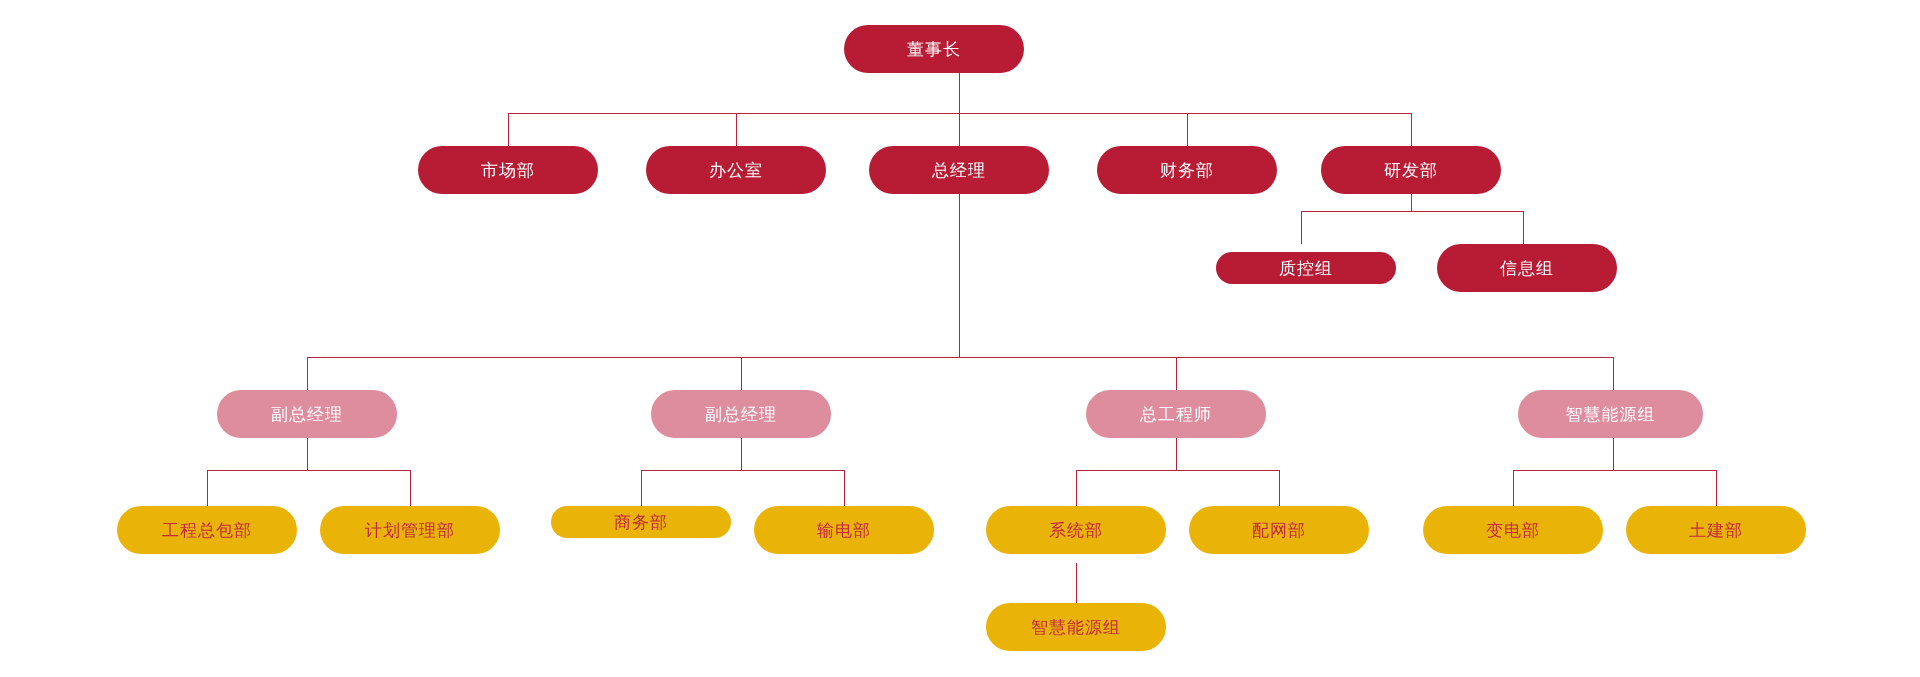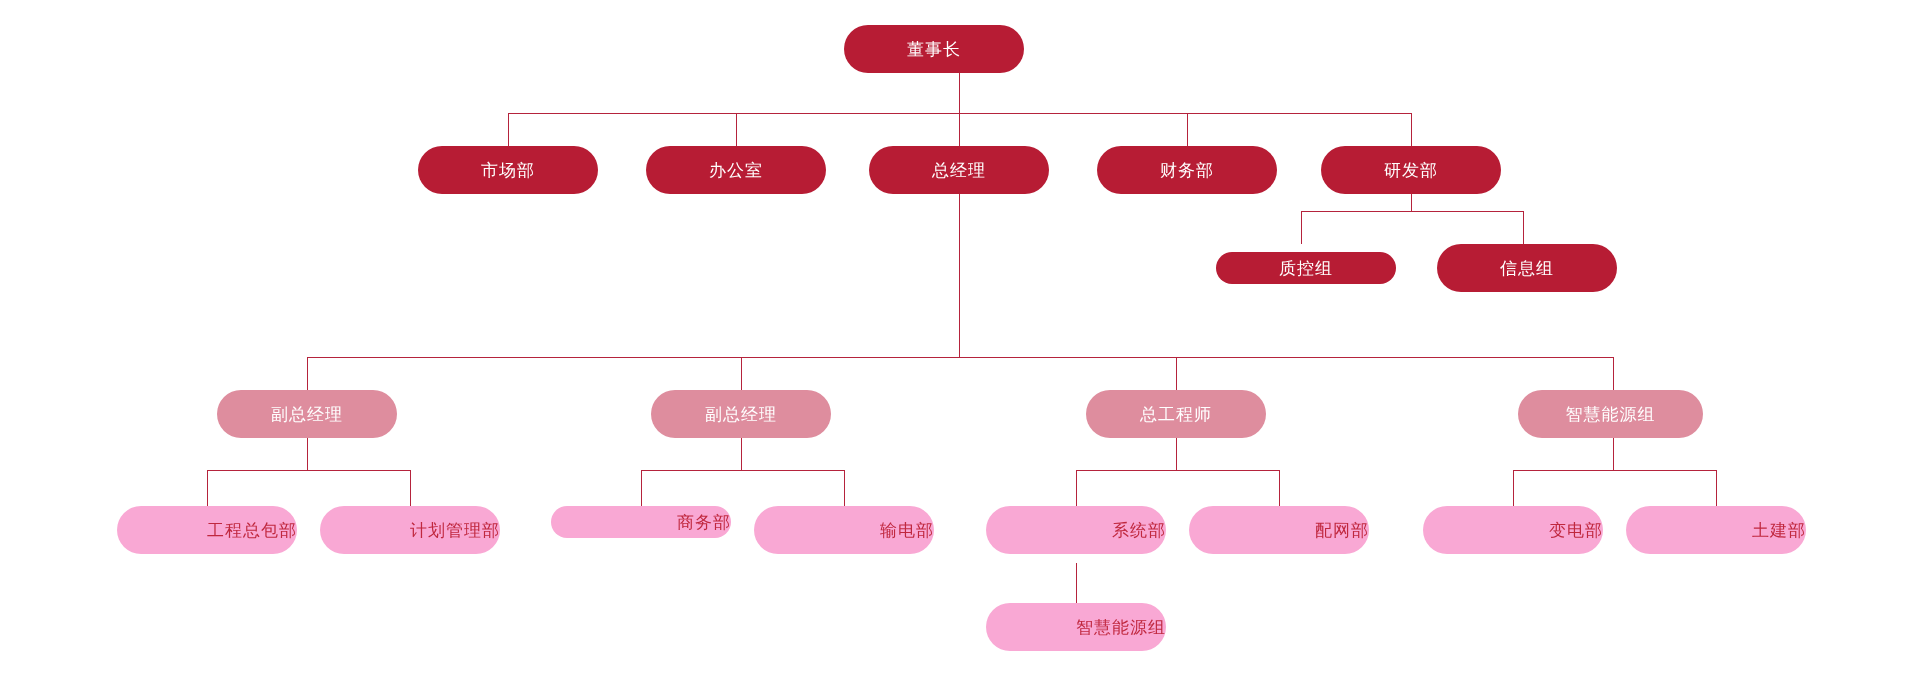--- a/index.html
+++ b/index.html
@@ -43,23 +43,22 @@
   }
   .node.lvl-primary {
     background: #B71C34;
     color: #ffffff;
   }
   .node.lvl-secondary {
     background: #DE8D9E;
     color: #ffffff;
   }
   .node.lvl-leaf {
-    background: #f9a8d4;
+    background: #eab308;
     color: #C0283F;
-    justify-content: flex-end;
   }
 </style>
 </head>
 <body>
 
 <div id="chart-root">
 
   <div class="conn v" style="left:959px; top:73px; height:40px;"></div>
 
   <div class="conn h" style="left:508px; top:113px; width:903px;"></div>

